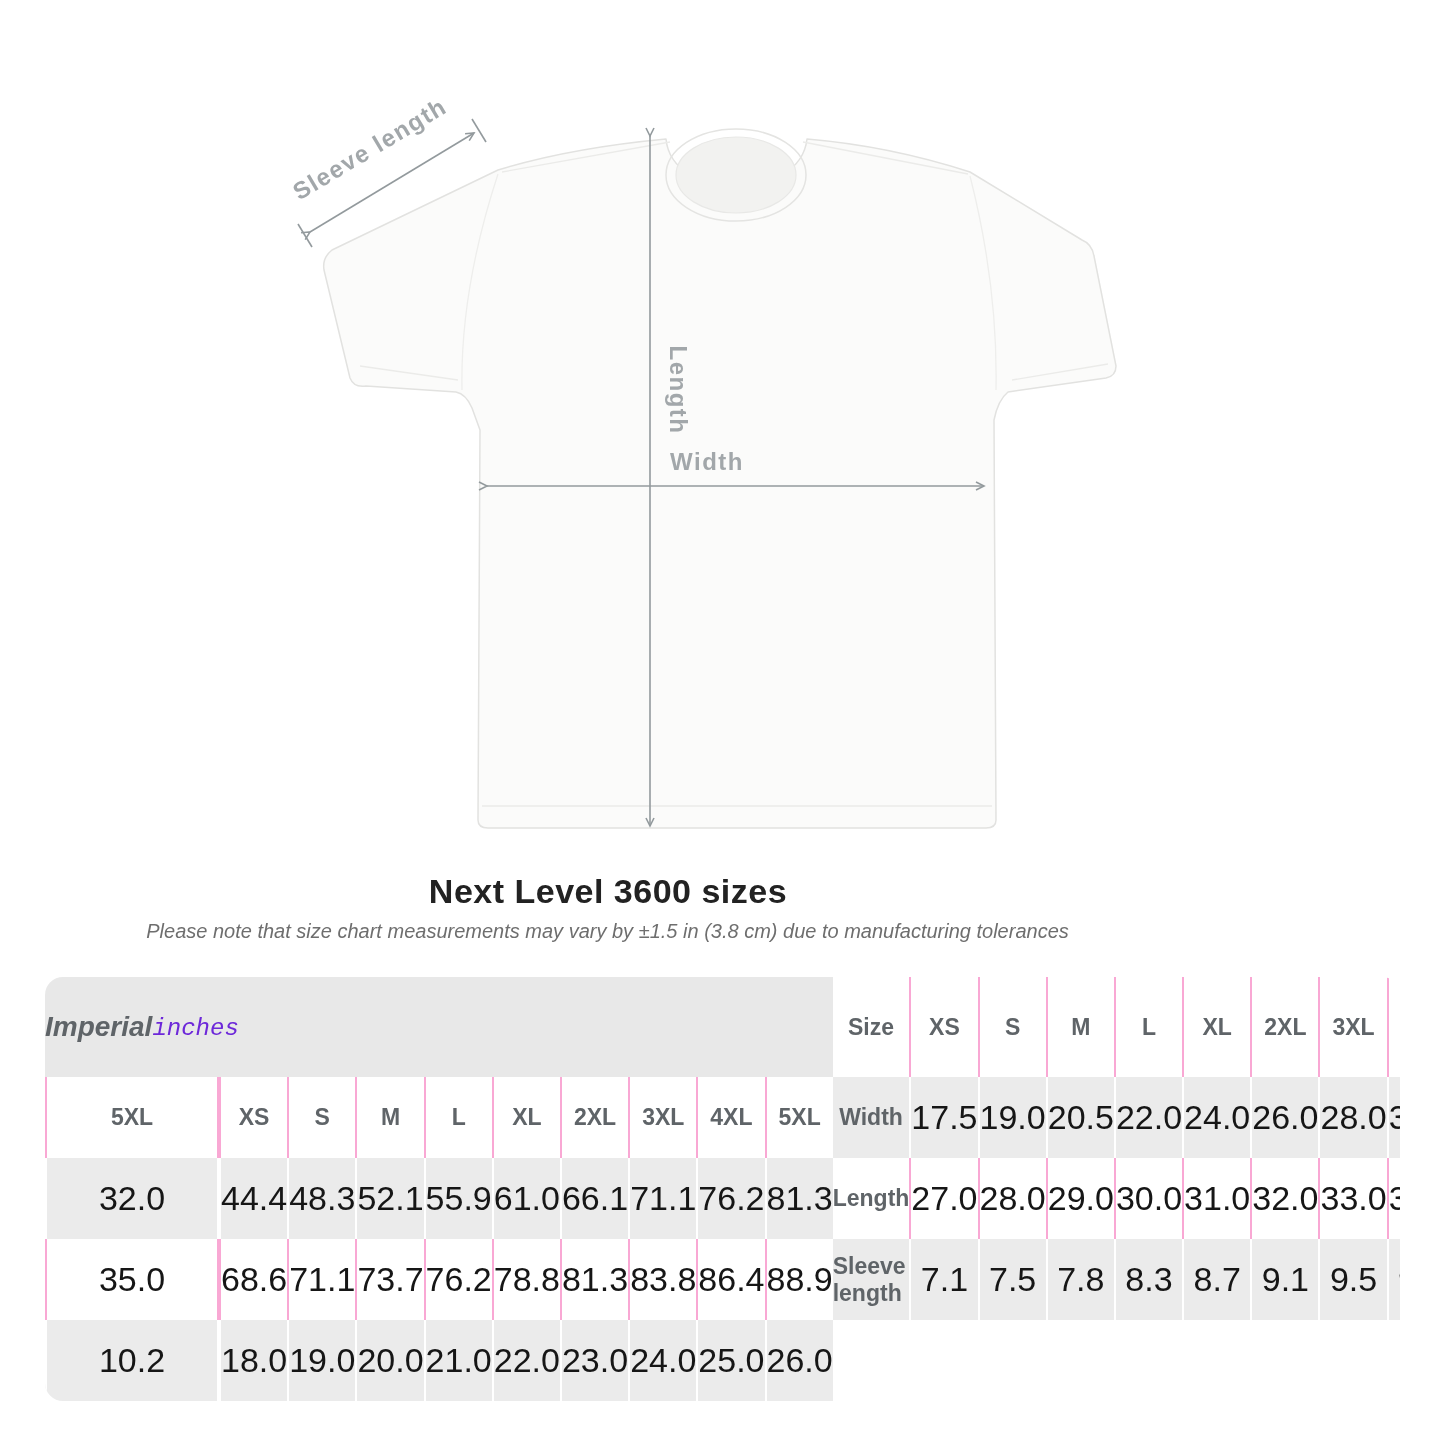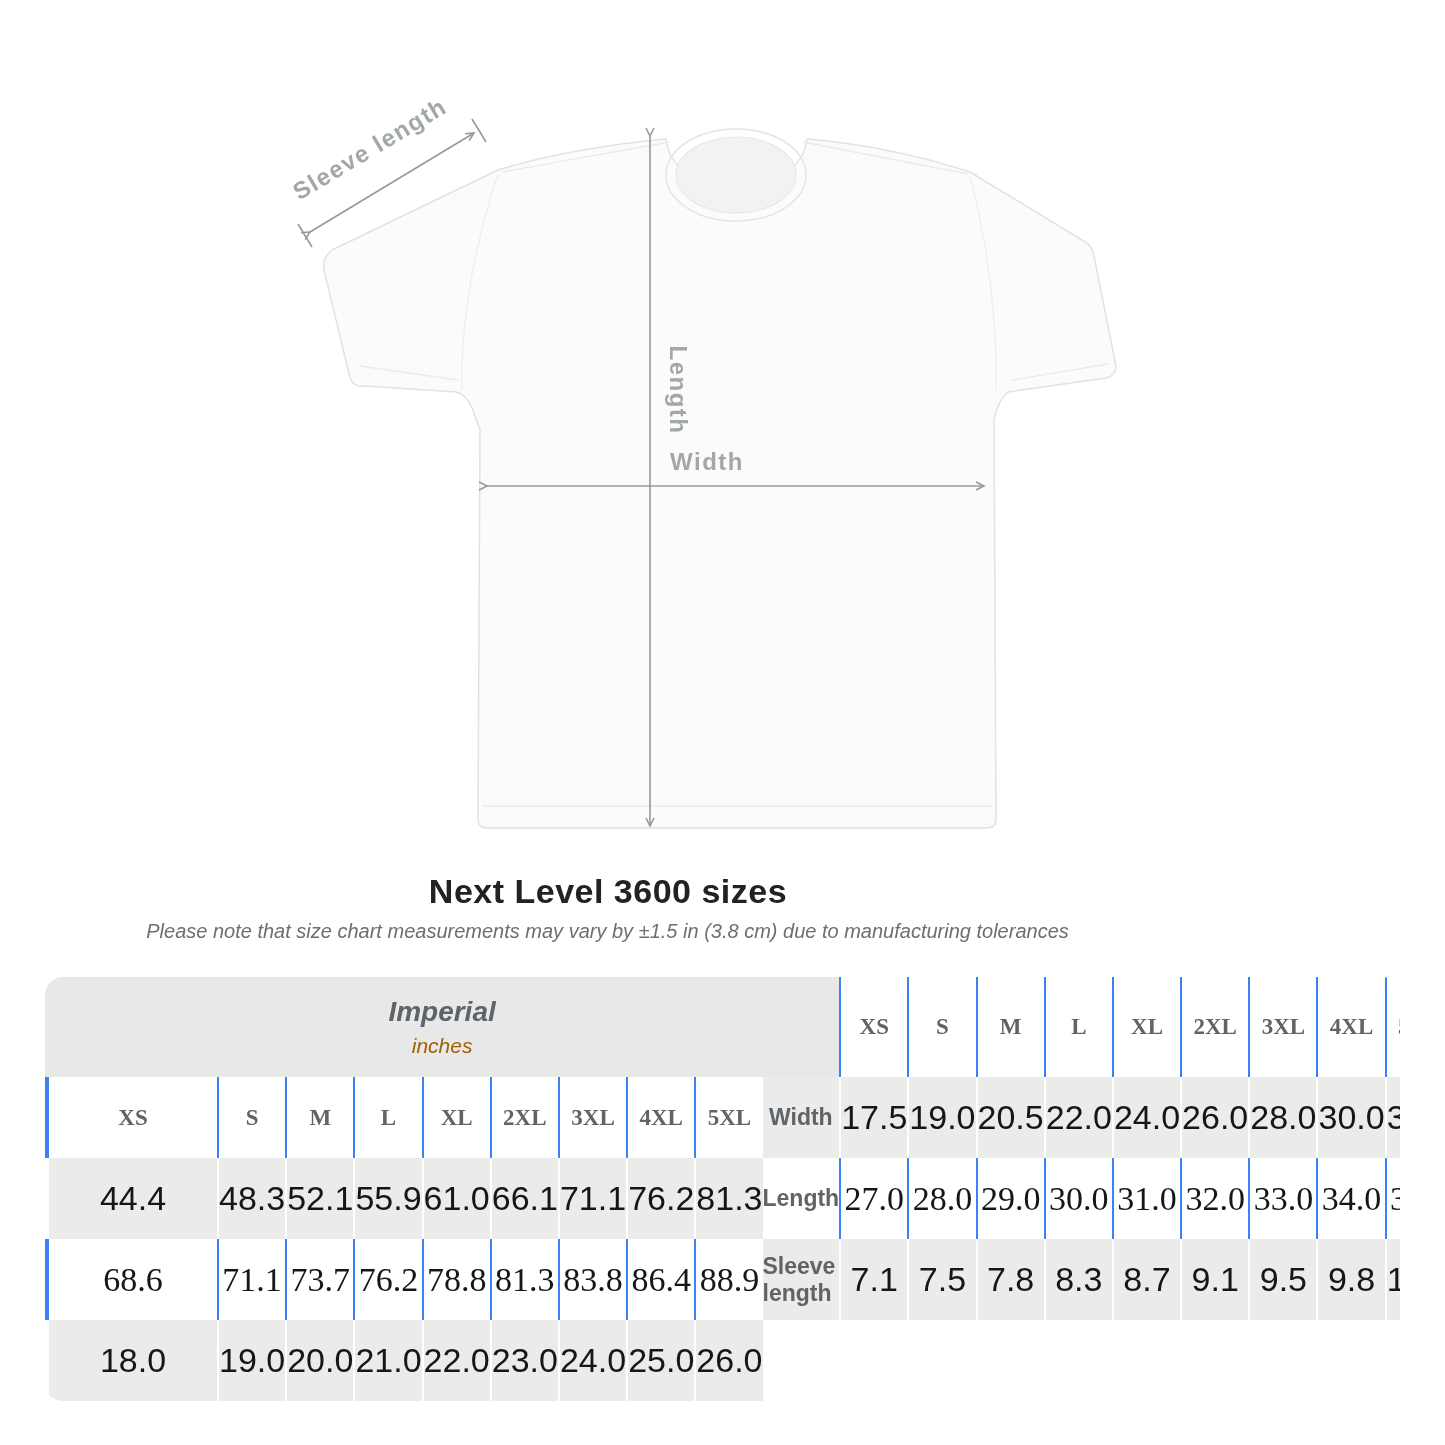--- a/index.html
+++ b/index.html
@@ -13,33 +13,33 @@
   .title{position:absolute;left:0;top:872px;width:1216px;margin:0;text-align:center;
          font-size:34px;font-weight:bold;color:#222222;letter-spacing:.5px;}
   .subtitle{position:absolute;left:0;top:920px;width:1215px;margin:0;text-align:center;
          font-size:20px;font-style:italic;color:#6e6e6e;}
 
   
   .table{position:absolute;left:45px;top:977px;width:1355px;height:424px;
          display:grid;grid-template-columns:172px repeat(18,1fr);
          grid-template-rows:100px repeat(4,81px);
          border-radius:18px;overflow:hidden;background:#ffffff;}
-  .band{background:#e8e8e8;display:flex;flex-direction:column;align-items:center;justify-content:center;grid-row:1;}
+  .band{background:#e8e8e8;display:flex;flex-direction:row;align-items:center;grid-row:1;}
   .band.bleft{grid-column:1 / 11;}
   .band.bright{grid-column:11 / 20;}
   .gname{font-size:28px;font-weight:bold;font-style:italic;color:#5f6468;line-height:1.15;}
-  .gunit{font-size:21px;font-style:italic;color:#a16207;line-height:1.2;margin-top:4px;}
+  .gunit{font-size:24px;font-style:italic;color:#6d28d9;line-height:1.2;margin-top:4px;font-family:Liberation Mono, monospace;}
 
   .c{display:flex;align-items:center;justify-content:center;}
   .hdr{font-size:23px;font-weight:bold;color:#5f6468;}
   .lbl{font-size:23px;font-weight:bold;color:#5f6468;}
   .val{font-size:34px;color:#161616;}
   .bgw{background:#ffffff;}
   .bgg{background:#ebebeb;}
-  .sw{border-left:2px solid #3b82f6;font-family:Liberation Serif, serif;}   
+  .sw{border-left:2px solid #f9a8d4;}   
   .sg{border-left:2px solid #ffffff;}   
   .jx{border-left-width:4px;}           
 </style>
 </head>
 <body>
 
 <div class="page">
 
   <svg class="tee" viewBox="0 0 860 790">
     <defs>
@@ -91,20 +91,21 @@
 
   <h1 class="title">Next Level 3600 sizes</h1>
   <p class="subtitle">Please note that size chart measurements may vary by ±1.5 in (3.8 cm) due to manufacturing tolerances</p>
 
   <div class="table">
     <div class="band bleft">
       <div class="gname">Imperial</div>
       <div class="gunit">inches</div>
     </div>
 
+  <div class="c hdr bgw">Size</div>
       <div class="c hdr bgw sw">XS</div>
       <div class="c hdr bgw sw">S</div>
       <div class="c hdr bgw sw">M</div>
       <div class="c hdr bgw sw">L</div>
       <div class="c hdr bgw sw">XL</div>
       <div class="c hdr bgw sw">2XL</div>
       <div class="c hdr bgw sw">3XL</div>
       <div class="c hdr bgw sw">4XL</div>
       <div class="c hdr bgw sw">5XL</div>
       <div class="c hdr bgw sw jx">XS</div>

